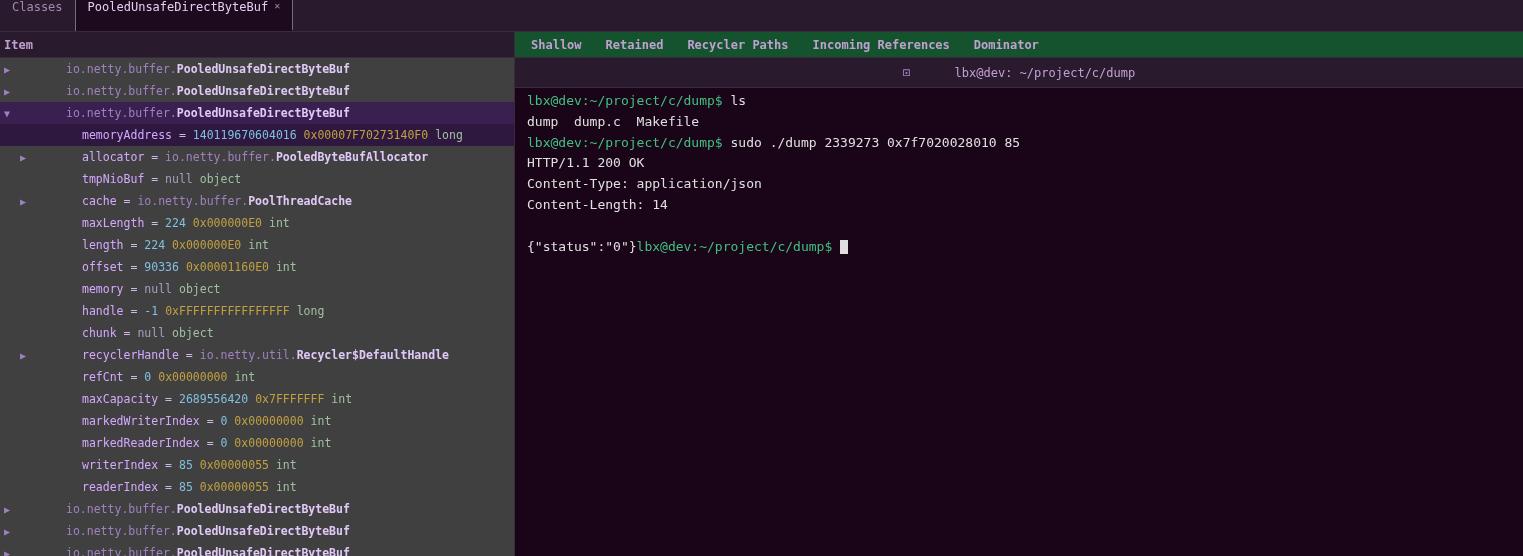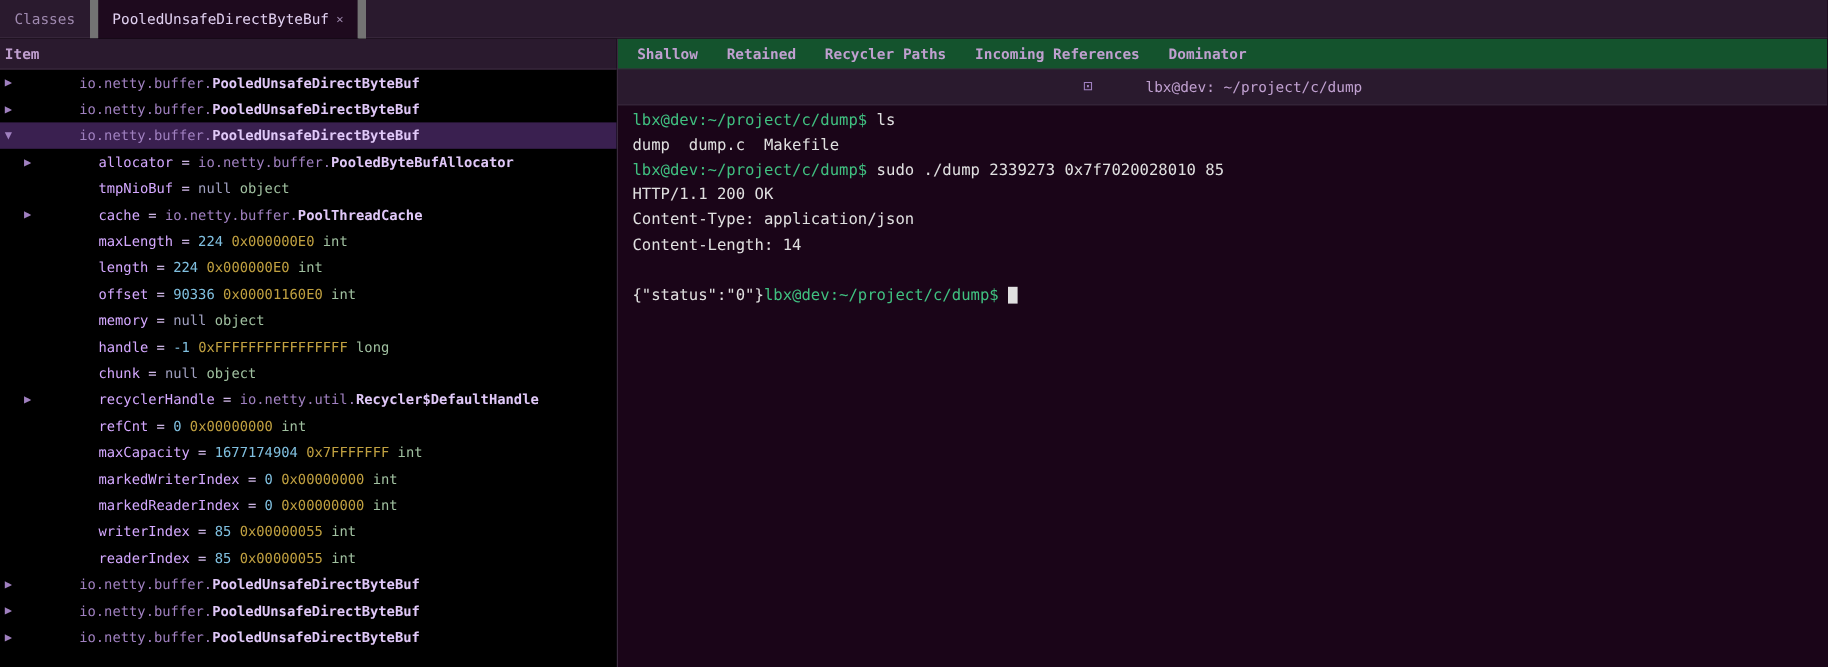--- a/index.html
+++ b/index.html
@@ -17,26 +17,25 @@
     .tab-bar {
       display: flex;
       align-items: stretch;
       background: #2a1a2e;
       border-bottom: 1px solid #3a2a3e;
       height: 32px;
       flex-shrink: 0;
     }
     .tab {
       display: flex;
-      align-items: center;
-      padding: 16px 12px;
+      padding: 0 12px;
       font-size: 12px;
       cursor: pointer;
       color: #a08ab0;
-      border-right: 7px solid #737373;
+      border-right: 1px solid #737373;
       gap: 6px;
     }
     .tab.active {
       background: #1e0a1e;
       color: #e0d0f0;
       border-bottom: 2px solid #1e0a1e;
     }
     .tab-close {
       font-size: 10px;
       color: #a08ab0;
@@ -47,21 +46,21 @@
     .main-content {
       display: flex;
       flex: 1;
       overflow: hidden;
     }
 
     
     .left-panel {
       width: 515px;
       flex-shrink: 0;
-      background: #000000;
+      background: #404040;
       overflow-y: auto;
       overflow-x: hidden;
       border-right: 1px solid #3a2a3e;
       display: flex;
       flex-direction: column;
     }
 
     
     .column-header {
       display: flex;
@@ -230,20 +229,24 @@
       <div class="tree-item">
         <span class="expand-arrow">▶</span>
         <span class="item-text"><span class="pkg">io.netty.buffer.</span><span class="cls">PooledUnsafeDirectByteBuf</span></span>
       </div>
 
       <div class="tree-item selected">
         <span class="expand-arrow">▼</span>
         <span class="item-text"><span class="pkg">io.netty.buffer.</span><span class="cls">PooledUnsafeDirectByteBuf</span></span>
       </div>
 
+      <div class="tree-item indent-1 highlighted">
+        <span class="expand-arrow"></span>
+        <span class="item-text"><span class="field-name">memoryAddress</span><span style="color:#d0b8e8"> = </span><span class="field-val">140119670604016</span> <span class="addr">0x00007F70273140F0</span> <span class="field-type">long</span></span>
+      </div>
 
       <div class="tree-item indent-1">
         <span class="expand-arrow">▶</span>
         <span class="item-text"><span class="field-name">allocator</span><span style="color:#d0b8e8"> = </span><span class="pkg">io.netty.buffer.</span><span class="cls">PooledByteBufAllocator</span></span>
       </div>
 
       <div class="tree-item indent-1">
         <span class="expand-arrow"></span>
         <span class="item-text"><span class="field-name">tmpNioBuf</span><span style="color:#d0b8e8"> = </span><span class="null-val">null</span> <span class="field-type">object</span></span>
       </div>
@@ -288,21 +291,21 @@
         <span class="item-text"><span class="field-name">recyclerHandle</span><span style="color:#d0b8e8"> = </span><span class="pkg">io.netty.util.</span><span class="cls">Recycler$DefaultHandle</span></span>
       </div>
 
       <div class="tree-item indent-1">
         <span class="expand-arrow"></span>
         <span class="item-text"><span class="field-name">refCnt</span><span style="color:#d0b8e8"> = </span><span class="field-val">0</span> <span class="addr">0x00000000</span> <span class="field-type">int</span></span>
       </div>
 
       <div class="tree-item indent-1">
         <span class="expand-arrow"></span>
-        <span class="item-text"><span class="field-name">maxCapacity</span><span style="color:#d0b8e8"> = </span><span class="field-val">1677174904</span> <span class="addr">0x7FFFFFFF</span> <span class="field-type">int</span></span>
+        <span class="item-text"><span class="field-name">maxCapacity</span><span style="color:#d0b8e8"> = </span><span class="field-val">2689556420</span> <span class="addr">0x7FFFFFFF</span> <span class="field-type">int</span></span>
       </div>
 
       <div class="tree-item indent-1">
         <span class="expand-arrow"></span>
         <span class="item-text"><span class="field-name">markedWriterIndex</span><span style="color:#d0b8e8"> = </span><span class="field-val">0</span> <span class="addr">0x00000000</span> <span class="field-type">int</span></span>
       </div>
 
       <div class="tree-item indent-1">
         <span class="expand-arrow"></span>
         <span class="item-text"><span class="field-name">markedReaderIndex</span><span style="color:#d0b8e8"> = </span><span class="field-val">0</span> <span class="addr">0x00000000</span> <span class="field-type">int</span></span>

